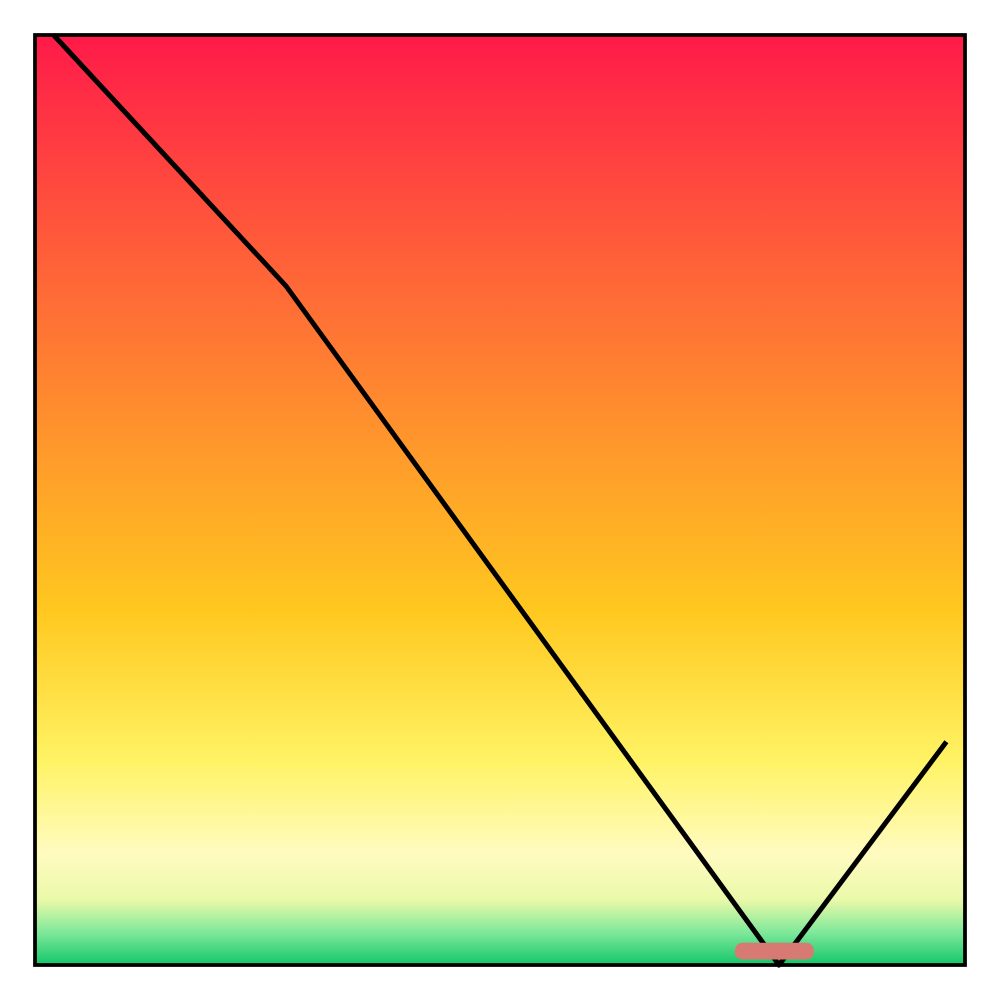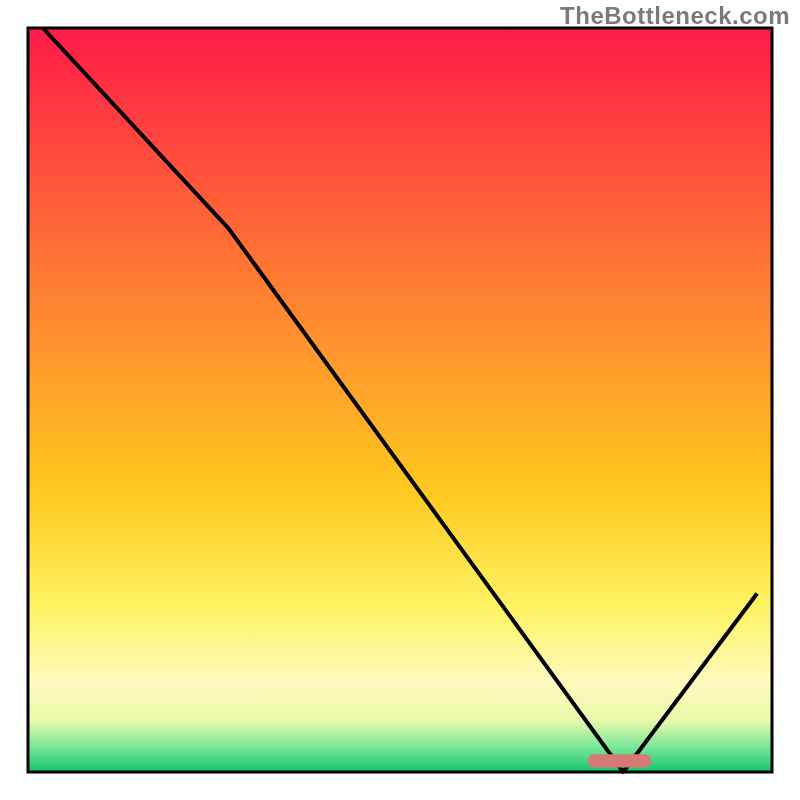--- a/index.html
+++ b/index.html
@@ -25,21 +25,20 @@
     font-size: 24px;
     font-weight: bold;
     color: #7a7a7a;
     letter-spacing: 0.5px;
   }
 </style>
 </head>
 <body>
 
 <div class="chart-wrap">
-  <div class="watermark">TheBottleneck.com</div>
   <svg id="chart-svg" width="800" height="800" viewBox="0 0 800 800">
     <defs>
       <linearGradient id="bg-grad" x1="0" y1="0" x2="0" y2="1">
           <stop offset="0%" stop-color="#ff1a49"></stop>
           <stop offset="22%" stop-color="#ff5a3a"></stop>
           <stop offset="45%" stop-color="#ff9a2b"></stop>
           <stop offset="62%" stop-color="#ffc81f"></stop>
           <stop offset="78%" stop-color="#fff364"></stop>
           <stop offset="88%" stop-color="#fffbc0"></stop>
           <stop offset="93%" stop-color="#eaf9a9"></stop>

